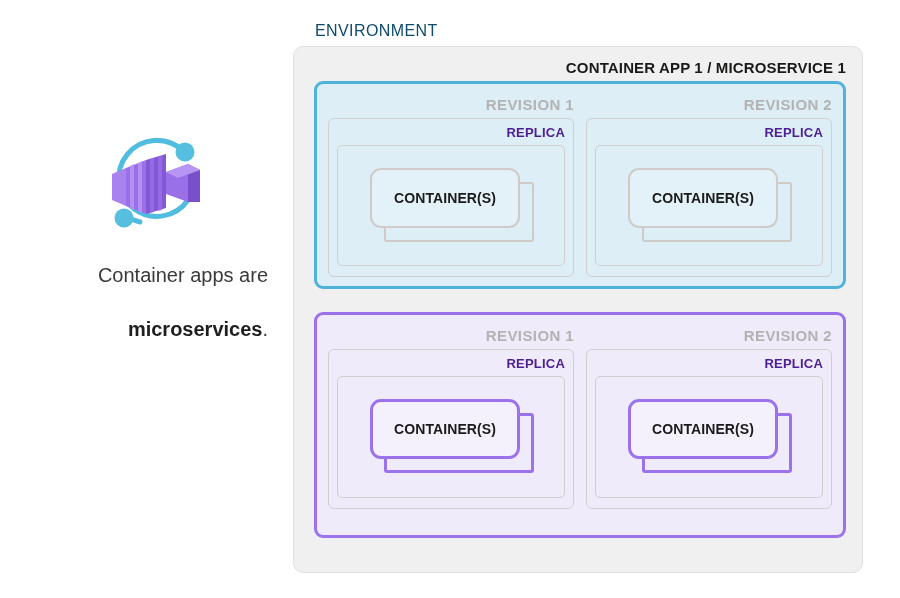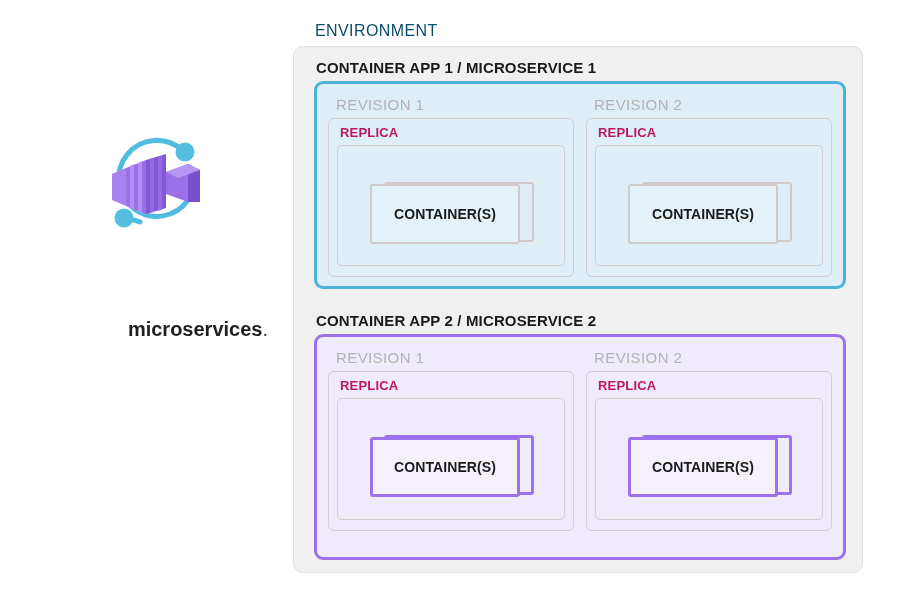--- a/index.html
+++ b/index.html
@@ -55,21 +55,21 @@
     top: 46px;
     width: 570px;
     height: 527px;
     background: #f0f0f0;
     border: 1px solid #e0e0e0;
     border-radius: 10px;
     box-sizing: border-box;
   }
 
   
-  .app-group { position: absolute; left: 20px; width: 532px; }
+  .app-group { position: absolute; left: 20px; width: 532px; text-align: right; }
   #app-group-1 { top: 12px; }
   #app-group-2 { top: 265px; }
 
   .app-title {
     font-size: 15px;
     font-weight: bold;
     color: #1b1a19;
     letter-spacing: .15px;
     margin: 0 0 5px 2px;
     font-family: "Liberation Sans", sans-serif;
@@ -94,35 +94,36 @@
   }
 
   
   .revision { flex: 1; position: relative; }
   .revision-label {
     font-size: 15px;
     color: #b3b3b3;
     letter-spacing: .4px;
     margin: 2px 0 5px 8px;
     font-family: "Liberation Sans", sans-serif;
+    font-weight: bold;
   }
 
   .replica-box {
     border: 1px solid #d2cece;
     border-radius: 6px;
     box-sizing: border-box;
     padding: 6px 8px 8px 8px;
   }
   .blue .replica-box { height: 159px; }
   .purple .replica-box { height: 160px; }
 
   .replica-label {
     font-size: 13px;
     font-weight: bold;
-    color: #be185d;
+    color: #4c1d95;
     letter-spacing: .2px;
     margin: 0 0 5px 3px;
     font-family: "Liberation Sans", sans-serif;
   }
 
   .inner-box {
     border: 1px solid #d2cece;
     border-radius: 5px;
     box-sizing: border-box;
     height: 121px;
@@ -143,25 +144,25 @@
     left: 14px;
     top: 14px;
     width: 150px;
     height: 60px;
     box-sizing: border-box;
     border-radius: 3px;
   }
   .container-front {
     position: absolute;
     left: 0;
-    top: 16px;
+    top: 0;
     width: 150px;
     height: 60px;
     box-sizing: border-box;
-    border-radius: 3px;
+    border-radius: 11px;
     display: flex;
     align-items: center;
     justify-content: center;
   }
   .blue .container-back  { border: 2px solid #cfcbc8; background: #ddeef6; }
   .blue .container-front { border: 2px solid #cfcbc8; background: #e3f1f8; }
   .purple .container-back  { border: 3px solid #9b72ec; background: #efebfa; }
   .purple .container-front { border: 3px solid #9b72ec; background: #f4f1fc; }
 
   .container-text {
@@ -194,21 +195,21 @@
 
     <path d="M 66 42 L 88 34 L 88 72 L 66 64 Z" fill="#9b6fe8"></path>
     <path d="M 88 34 L 100 40 L 100 72 L 88 72 Z" fill="#7a4fcc"></path>
     <path d="M 66 42 L 88 34 L 100 40 L 78 48 Z" fill="#b795f2"></path>
 
     <circle cx="85" cy="22" r="9.5" fill="#56bfe0"></circle>
     <circle cx="24" cy="88" r="9.5" fill="#56bfe0"></circle>
   </svg>
 
   <div id="caption">
-    <br>
+    <span>Container apps are</span><br>
     <br>
     <span class="strong">microservices</span><span>.</span>
   </div>
 </div>
 
 <div id="environment-label">ENVIRONMENT</div>
 
 <div id="environment-box">
 
   <div class="app-group" id="app-group-1">
@@ -242,21 +243,20 @@
               </div>
             </div>
           </div>
         </div>
       </div>
 
     </div>
   </div>
 
   <div class="app-group" id="app-group-2">
-    <div class="app-title">CONTAINER APP 2 / MICROSERVICE 2</div>
     <div class="app-body purple">
 
       <div class="revision">
         <div class="revision-label">REVISION 1</div>
         <div class="replica-box">
           <div class="replica-label">REPLICA</div>
           <div class="inner-box">
             <div class="container-stack">
               <div class="container-back"></div>
               <div class="container-front">

